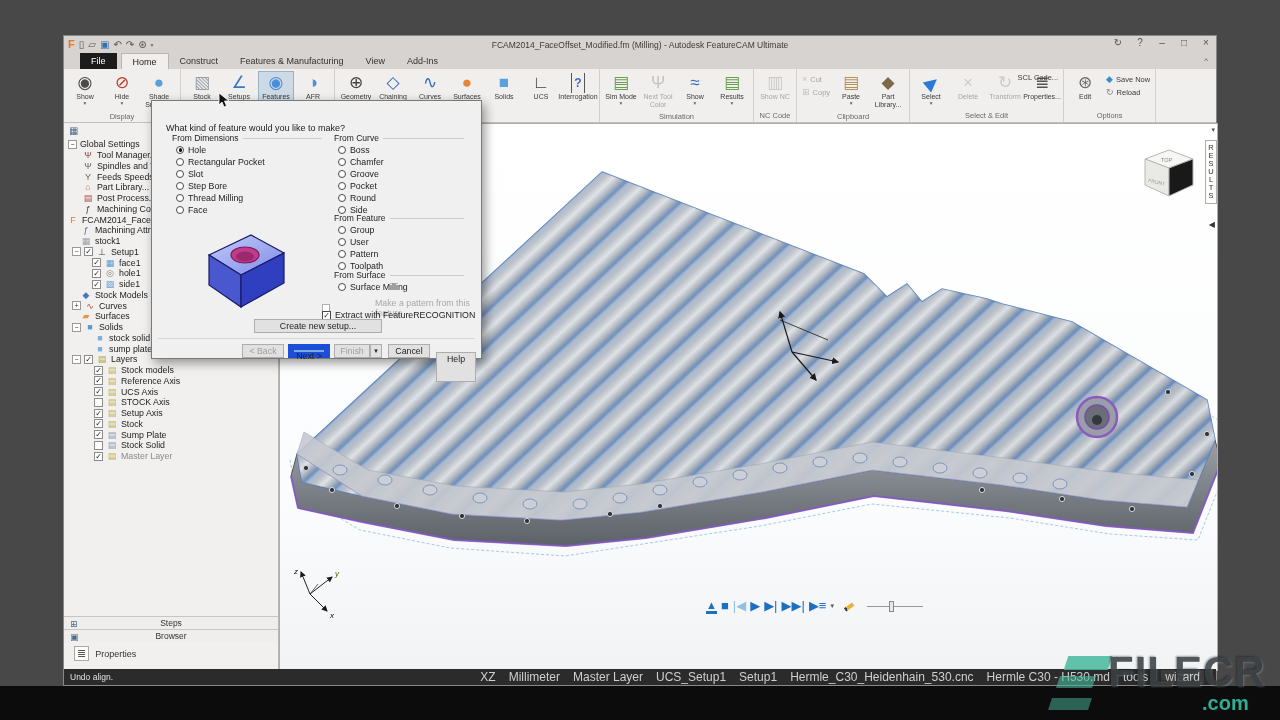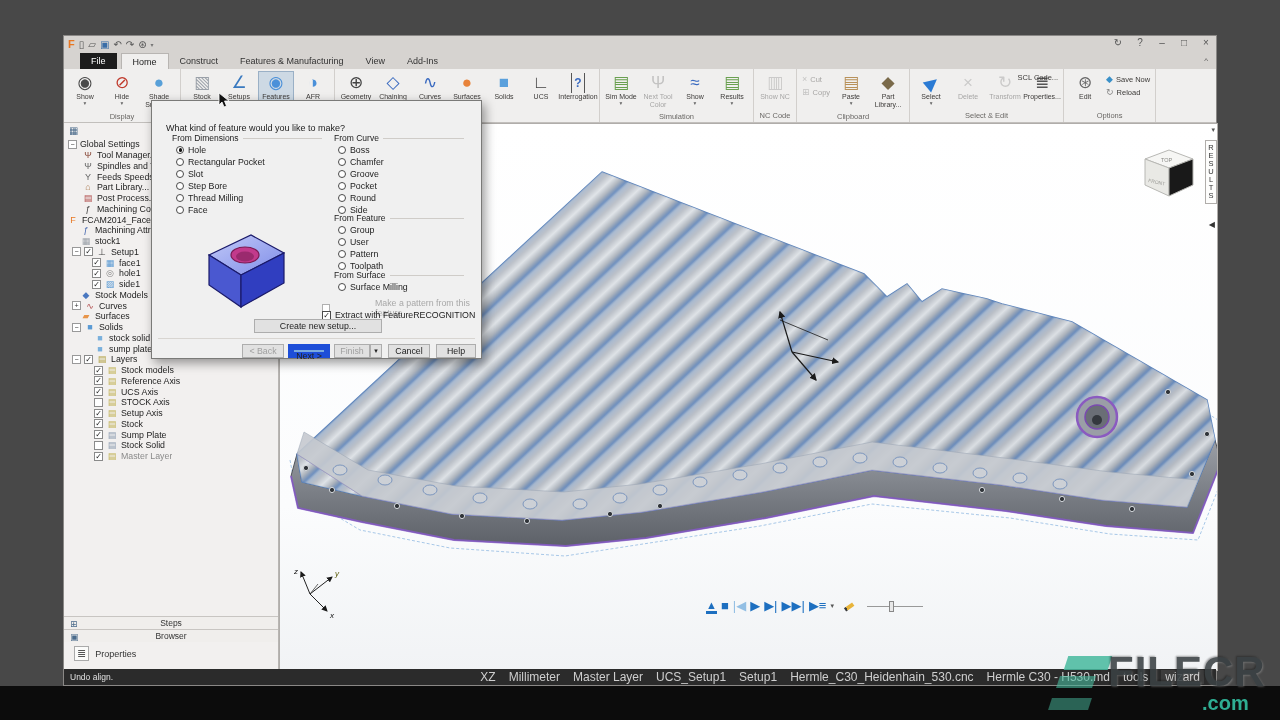--- a/index.html
+++ b/index.html
@@ -135,20 +135,21 @@
       <div class="qat" id="qat">
           <span class="qicon logo">F</span>
           <span class="qicon ">▯</span>
           <span class="qicon ">▱</span>
           <span class="qicon save">▣</span>
           <span class="qicon ">↶</span>
           <span class="qicon ">↷</span>
           <span class="qicon ">⊛</span>
           <span class="dd">▾</span>
         </div>
+      <div class="title-text">FCAM2014_FaceOffset_Modified.fm (Milling) - Autodesk FeatureCAM Ultimate</div>
       <div class="win-controls" id="winControls">
           <span>↻</span>
           <span>?</span>
           <span>–</span>
           <span>□</span>
           <span>×</span>
         </div>
     </div>
 
     <div class="tabrow" id="tabrow">
@@ -768,21 +769,21 @@
           <span class="lbl">Extract with FeatureRECOGNITION</span>
         </div>
       </div>
     <div class="dbtn" id="btnCreateSetup" style="left:102px; top:218px; width:128px; height:14px; line-height:12px;">Create new setup...</div>
     <div class="dlg-sep"></div>
     <div class="dbtn disabled" style="left:90px; top:243px; width:42px; height:14px; line-height:12px;">&lt; Back</div>
     <div class="dbtn focus" style="left:136px; top:243px; width:42px; height:14px; line-height:12px;">Next &gt;</div>
     <div class="dbtn disabled" style="left:182px; top:243px; width:36px; height:14px; line-height:12px;">Finish</div>
     <div class="dbtn" style="left:218px; top:243px; width:12px; height:14px; line-height:12px; font-size:7px;">▾</div>
     <div class="dbtn" style="left:236px; top:243px; width:42px; height:14px; line-height:12px;">Cancel</div>
-    <div class="dbtn" style="left:284px; top:243px; width:40px; height:14px; line-height:12px;">Help</div>
+    <div class="dbtn" style="left:284px; top:251px; width:40px; height:30px; line-height:12px;">Help</div>
   </div>
 
   <div class="wm">
     <div class="wm-bar" style="left:4px; top:20px; width:44px; height:14px;"></div>
     <div class="wm-bar" style="left:-4px; top:40px; width:36px; height:12px; opacity:.6;"></div>
     <div class="wm-bar" style="left:-12px; top:62px; width:40px; height:12px; opacity:.5;"></div>
     <div class="wm-text">FILECR</div>
     <div class="wm-com">.com</div>
   </div>
 </div>

